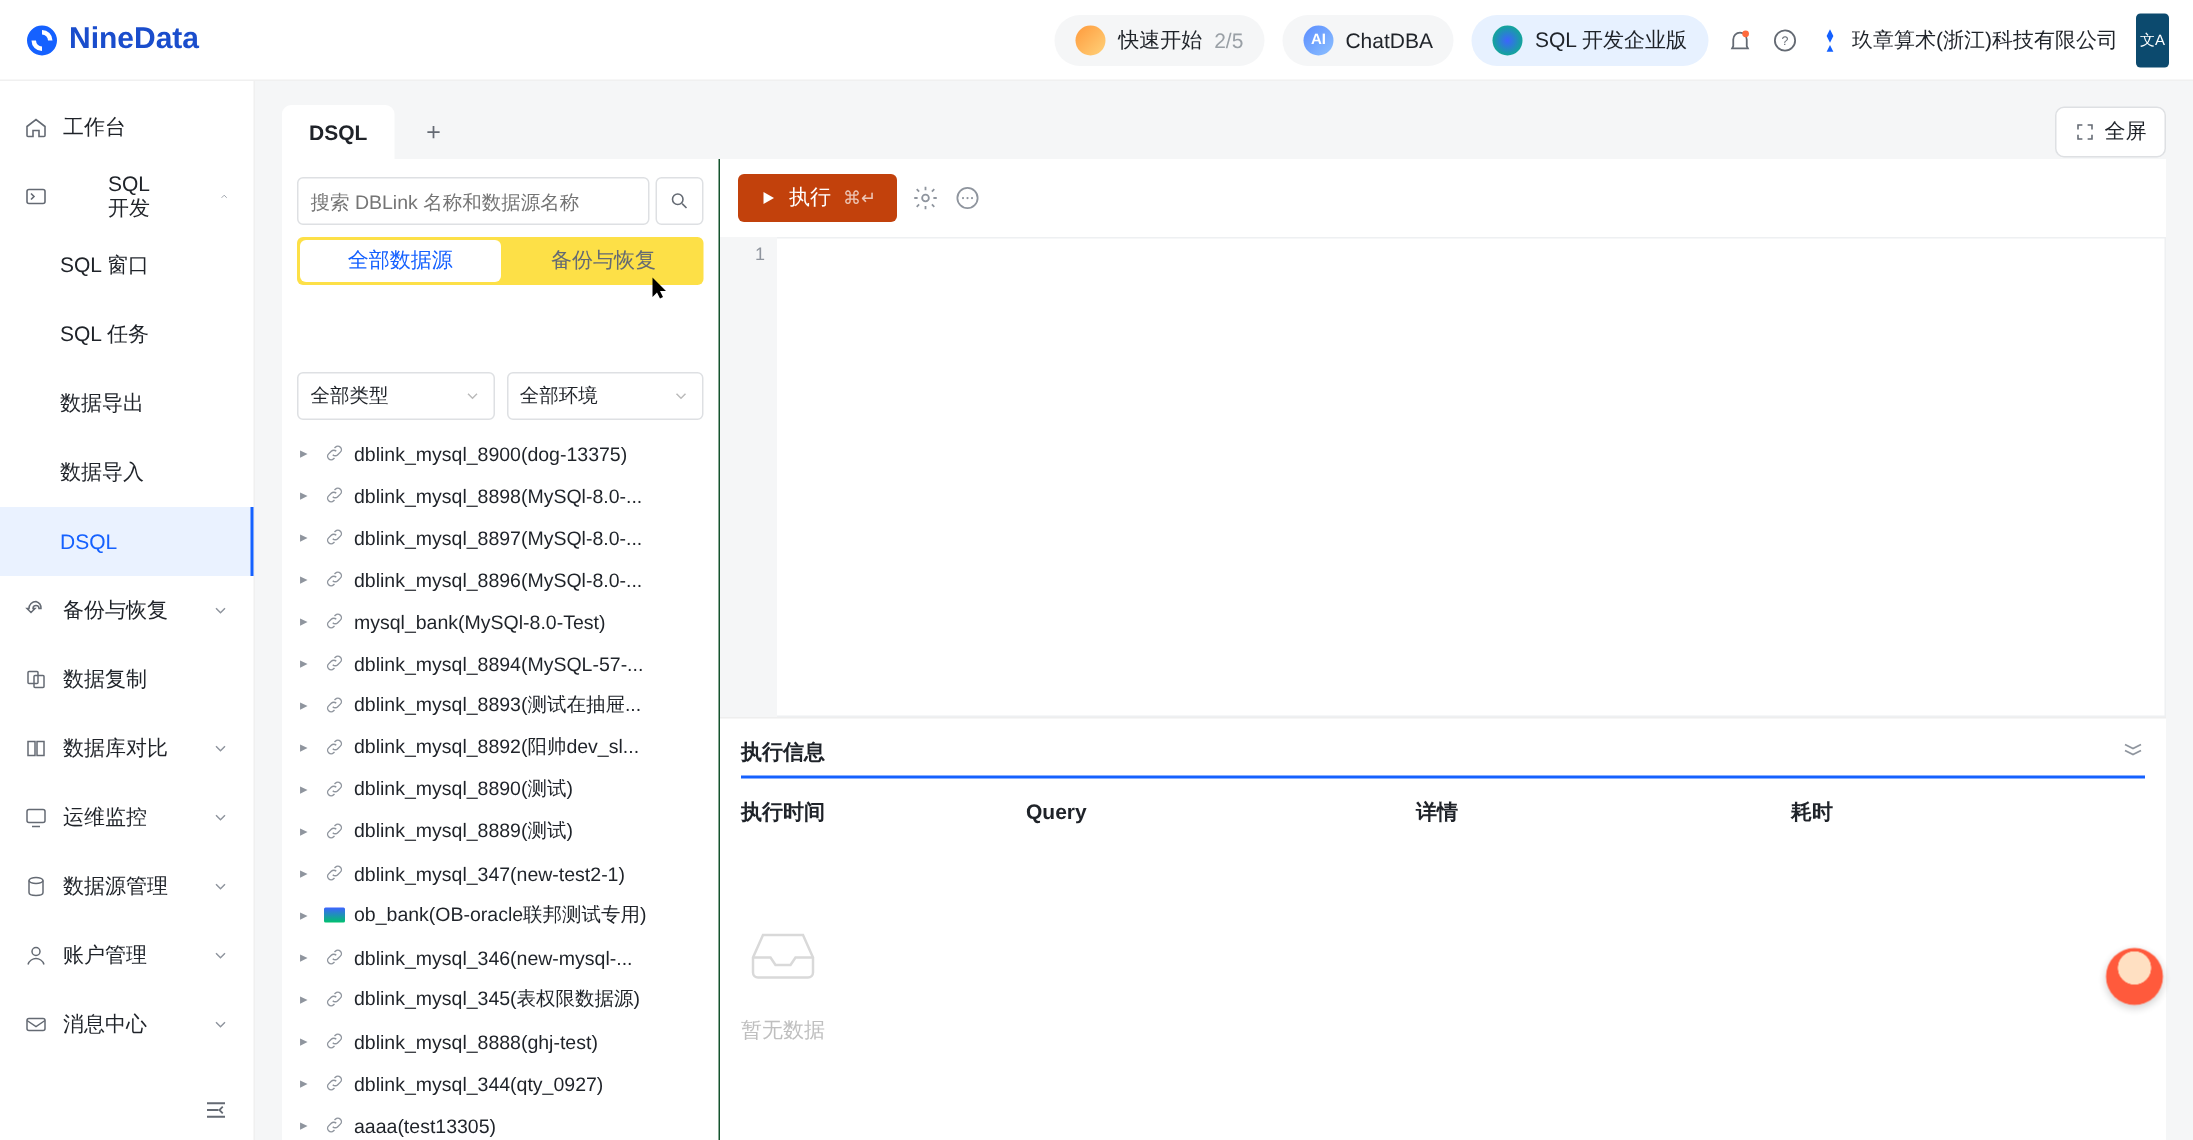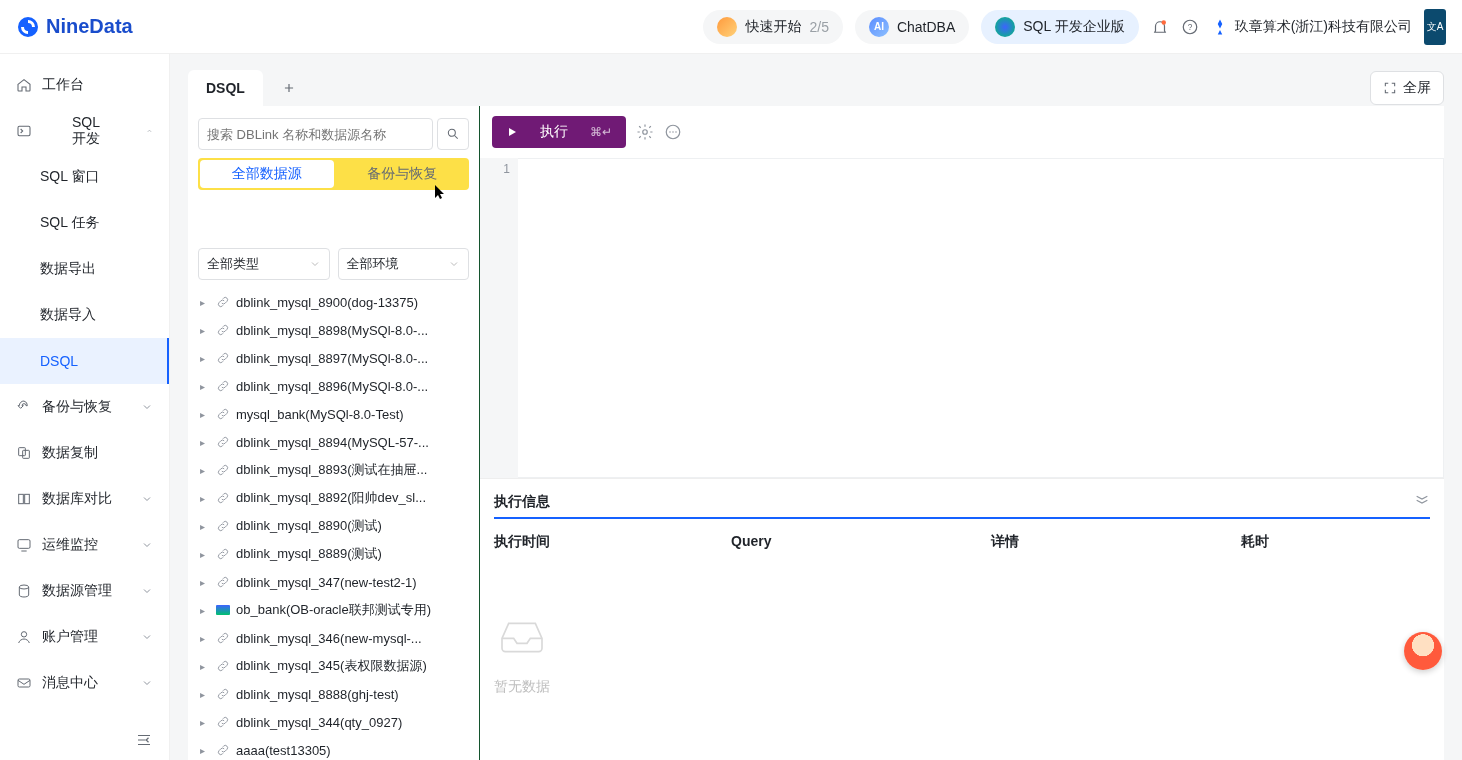--- a/index.html
+++ b/index.html
@@ -57,32 +57,32 @@
 .tree-list { flex: 1; overflow-y: auto; }
 .tree-item { display: flex; align-items: center; gap: 6px; height: 28px; padding: 0 2px; cursor: pointer; font-size: 13px; white-space: nowrap; overflow: hidden; }
 .tree-item .caret { width: 10px; color: #8f959e; font-size: 10px; }
 .db-icon { width: 14px; height: 14px; flex-shrink: 0; }
 .db-ob { width: 14px; height: 10px; background: linear-gradient(#3d63ff,#00c16e); border-radius:1px; flex-shrink:0; }
 .tree-item span.label { overflow: hidden; text-overflow: ellipsis; }
 
 
 .editor-pane { flex: 1; display: flex; flex-direction: column; overflow: hidden; }
 .toolbar { display: flex; align-items: center; gap: 10px; padding: 10px 12px; }
-.run-btn { background: #701a75; color: #fff; border: none; height: 32px; padding: 0 14px; border-radius: 4px; display: flex; align-items: center; gap: 22px; cursor: pointer; font-size: 14px; }
+.run-btn { background: #c2410c; color: #fff; border: none; height: 32px; padding: 0 14px; border-radius: 4px; display: flex; align-items: center; gap: 8px; cursor: pointer; font-size: 14px; }
 .run-btn .kbd { opacity: .7; font-size: 12px; }
 .tb-icon { width: 18px; height: 18px; color: #8f959e; cursor: pointer; }
 .editor { display: flex; flex: 0 0 auto; min-height: 320px; }
 .gutter { width: 38px; background: #f5f6f7; color: #8f959e; font-size: 12px; padding: 4px 8px; text-align: right; }
 .code-area { flex: 1; border: 1px solid #eef0f2; border-left: none; }
 .result { border-top: 1px solid #eee; padding: 14px 14px 0; display: flex; flex-direction: column; flex: 1; position: relative; }
 .result-title { font-weight: 600; border-bottom: 2px solid #1561ff; display: inline-block; padding-bottom: 6px; }
 .result-collapse { position: absolute; right: 14px; top: 12px; color: #8f959e; cursor: pointer; }
 .result-head { display: flex; margin-top: 14px; font-weight: 600; color: #1f2329; }
 .result-head > div:nth-child(1){ width: 190px; }
-.result-head > div:nth-child(2){ width: 260px; margin-left: 47px; }
+.result-head > div:nth-child(2){ width: 260px; }
 .result-head > div:nth-child(3){ width: 250px; }
 .result-head > div:nth-child(4){ flex:1; }
 .empty { flex: 1; display: flex; flex-direction: column; align-items: flex-start; justify-content: center; color: #bfbfbf; gap: 23px; }
 .inbox-icon { width: 56px; height: 40px; }
 
 .float-avatar { position: fixed; right: 20px; bottom: 90px; width: 38px; height: 38px; border-radius: 50%; background: radial-gradient(circle at 50% 35%, #ffe0c2 35%, #ff5a3c 36%); box-shadow: 0 2px 6px rgba(0,0,0,.2); cursor: pointer; }
 
 
 .cursor-arrow { position: absolute; width: 12px; height: 16px; pointer-events: none; }
 </style>

